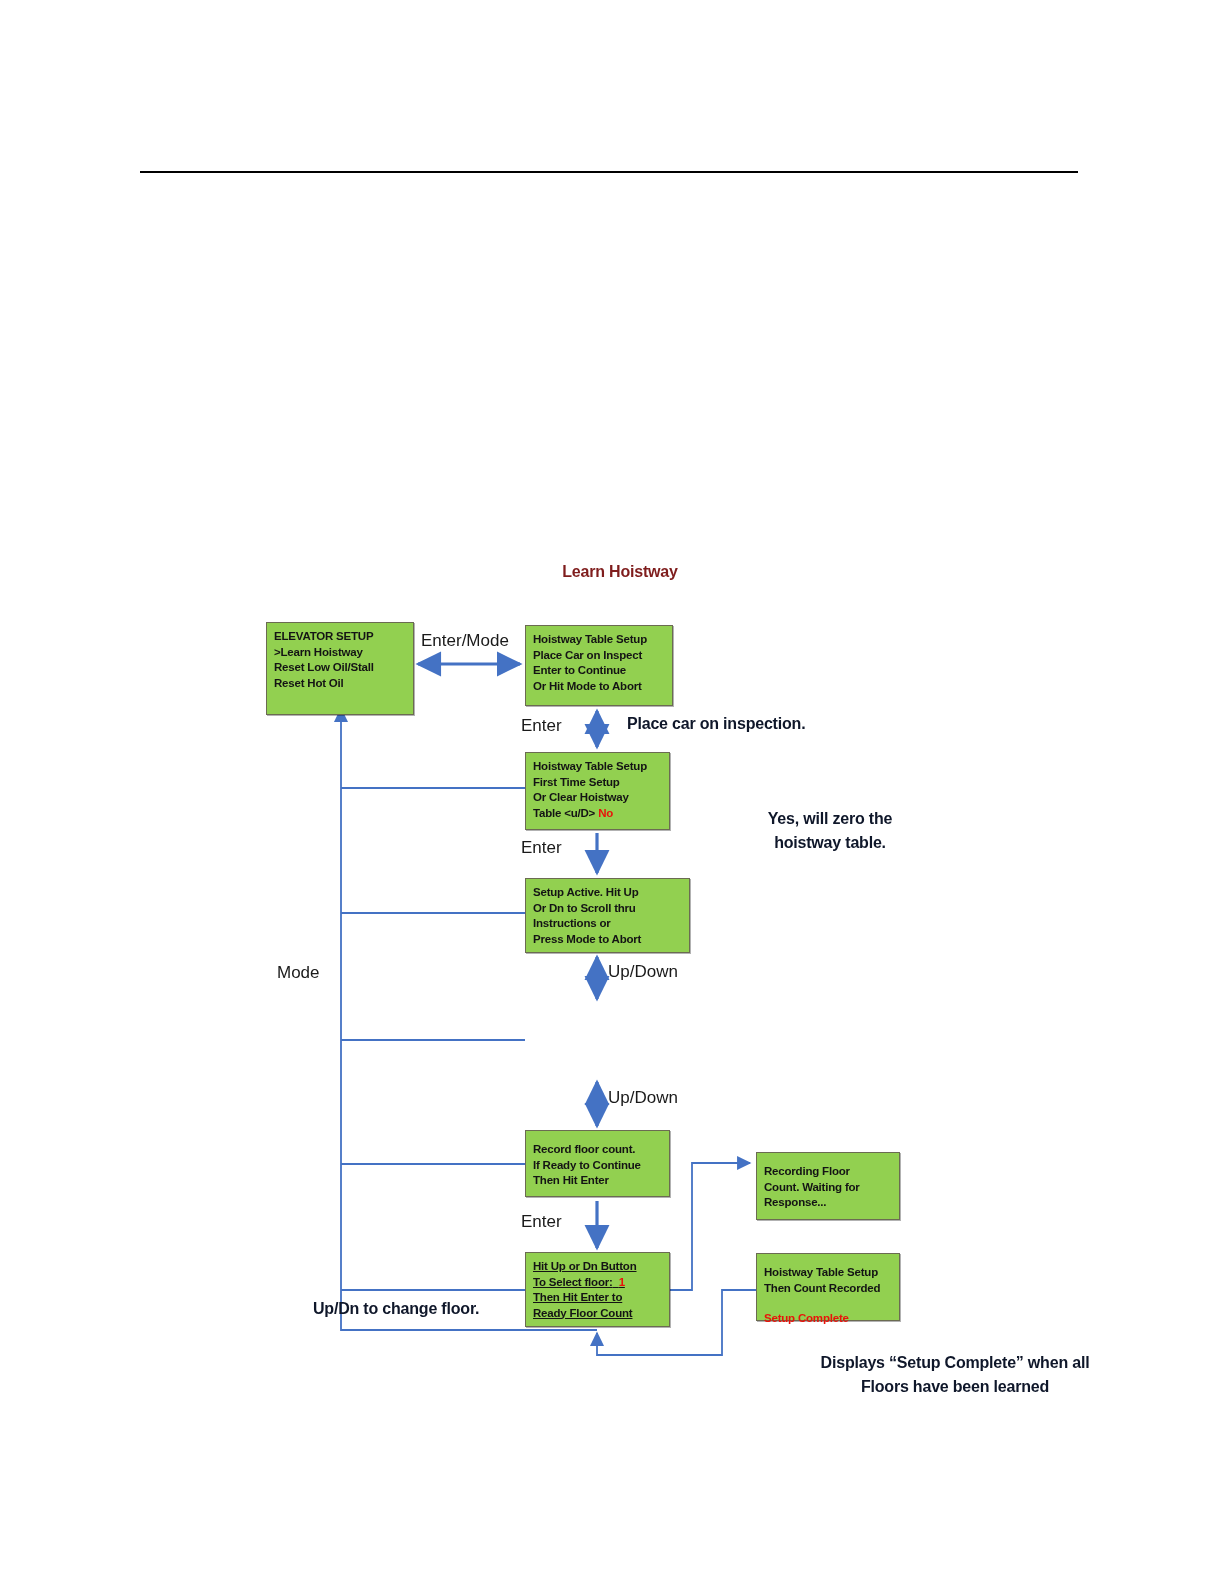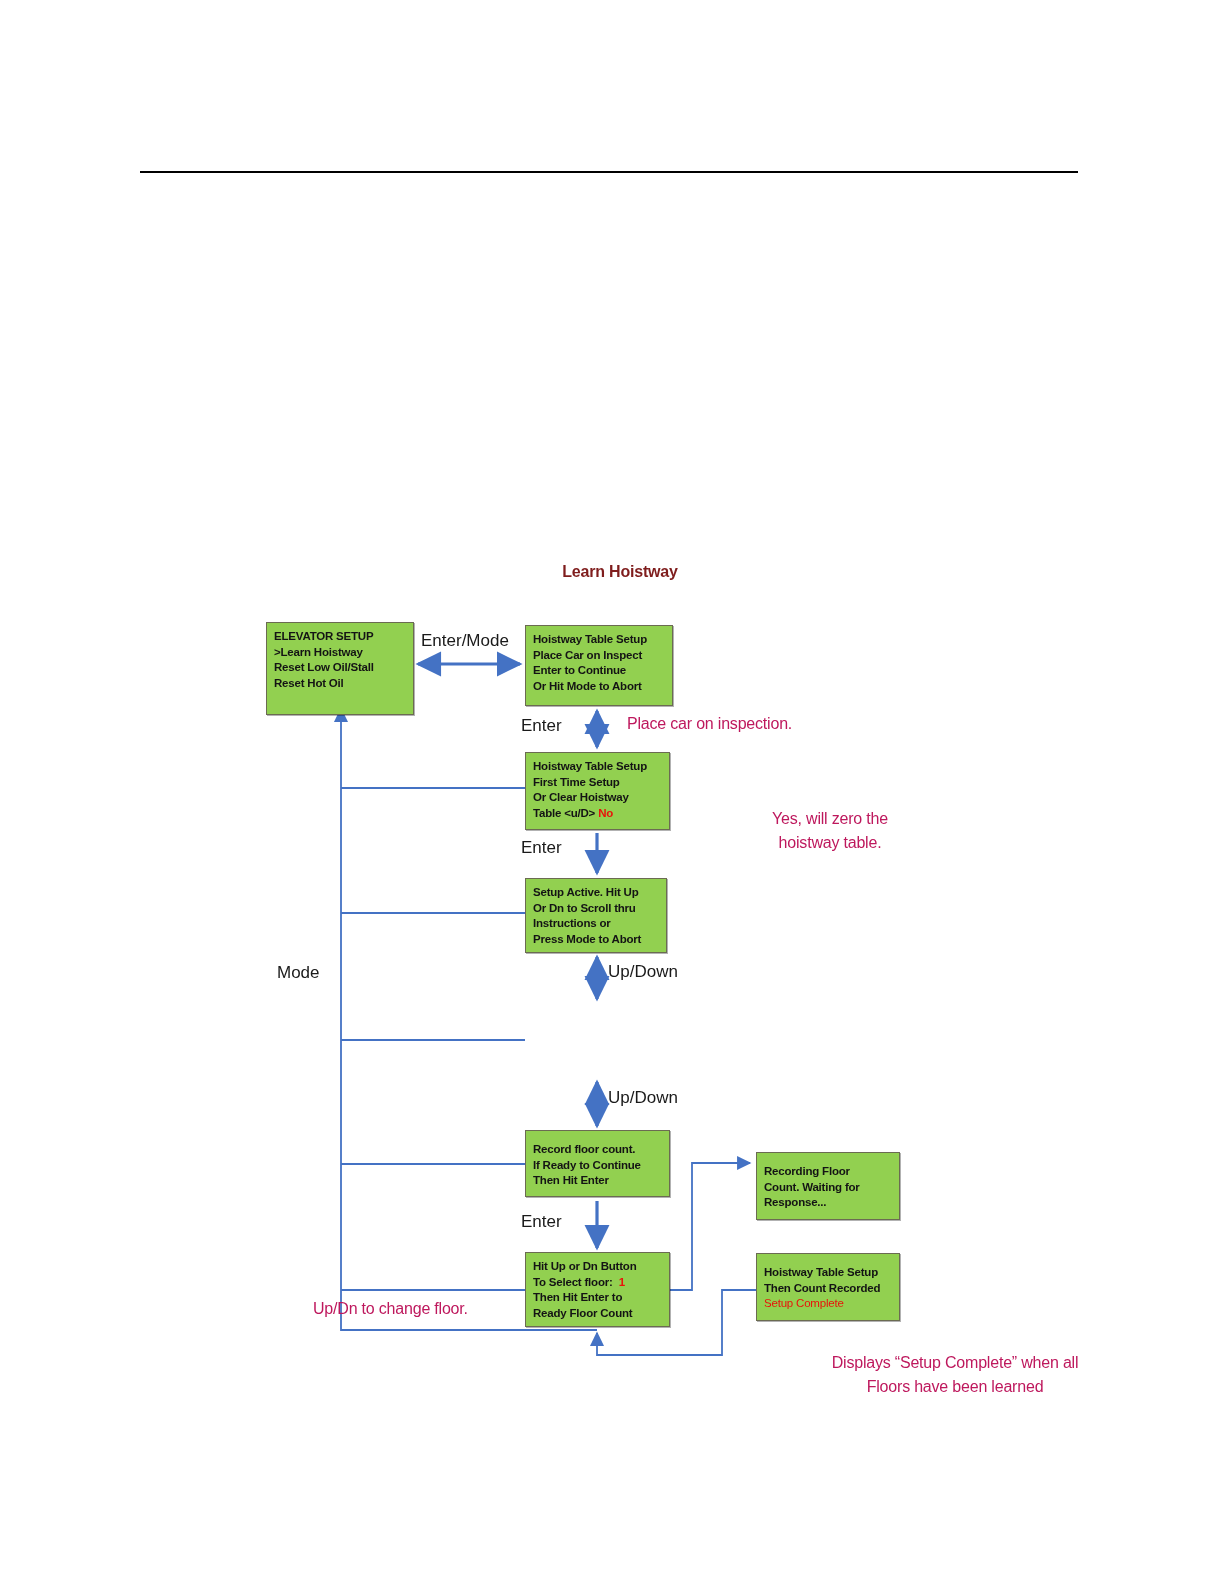--- a/index.html
+++ b/index.html
@@ -47,34 +47,34 @@
     padding: 6px 7px 4px 7px;
     font-size: 11.5px;
     line-height: 15.5px;
     color: #141414;
     font-weight: 600;
     letter-spacing: -0.2px;
     box-shadow: 1px 1px 0px rgba(0,0,0,0.30);
   }
   .lcd .ln { white-space: nowrap; }
   .lcd .red { color: #E8140A; font-weight: 700; }
-  .lcd .redbold { color: #E8140A; font-weight: 400; }
+  .lcd .redbold { color: #E8140A; font-weight: 700; margin-top: 15px; }
 
   .edge-label {
     position: absolute;
     font-size: 17px;
     color: #1a1a1a;
     font-weight: 400;
     white-space: nowrap;
   }
   .note {
     position: absolute;
     font-size: 16px;
-    color: #be185d;
-    font-weight: normal;
+    color: #0f172a;
+    font-weight: bold;
     white-space: nowrap;
     letter-spacing: -0.2px;
   }
   .note.center { text-align: center; }
 
   svg.wires {
     position: absolute;
     left: 0; top: 0;
     width: 1224px;
     height: 1584px;
@@ -139,35 +139,35 @@
     <div class="ln">Or Hit Mode to Abort</div>
   </div>
 
   <div class="lcd" style="left:525px; top:752px; width:145px; height:78px;">
     <div class="ln">Hoistway Table Setup</div>
     <div class="ln">First Time Setup</div>
     <div class="ln">Or Clear Hoistway</div>
     <div class="ln"><span>Table &lt;u/D&gt;</span> <span class="red">No</span></div>
   </div>
 
-  <div class="lcd" style="left:525px; top:878px; width:142px; height:75px;">
+  <div class="lcd" style="left:525px; top:878px; width:165px; height:75px;">
     <div class="ln">Setup Active. Hit Up</div>
     <div class="ln">Or Dn to Scroll thru</div>
     <div class="ln">Instructions or</div>
     <div class="ln">Press Mode to Abort</div>
   </div>
 
 
   <div class="lcd" style="left:525px; top:1130px; width:145px; height:67px; padding-top:11px;">
     <div class="ln">Record floor count.</div>
     <div class="ln">If Ready to Continue</div>
     <div class="ln">Then Hit Enter</div>
   </div>
 
-  <div class="lcd" style="left:525px; top:1252px; width:145px; height:75px;">
+  <div class="lcd" style="left:525px; top:1252px; width:145px; height:75px;text-decoration:underline;">
     <div class="ln">Hit Up or Dn Button</div>
     <div class="ln"><span>To Select floor:</span>&nbsp; <span class="red">1</span></div>
     <div class="ln">Then Hit Enter to</div>
     <div class="ln">Ready Floor Count</div>
   </div>
 
   <div class="lcd" style="left:756px; top:1152px; width:144px; height:68px; padding-top:11px;">
     <div class="ln">Recording Floor</div>
     <div class="ln">Count. Waiting for</div>
     <div class="ln">Response...</div>

